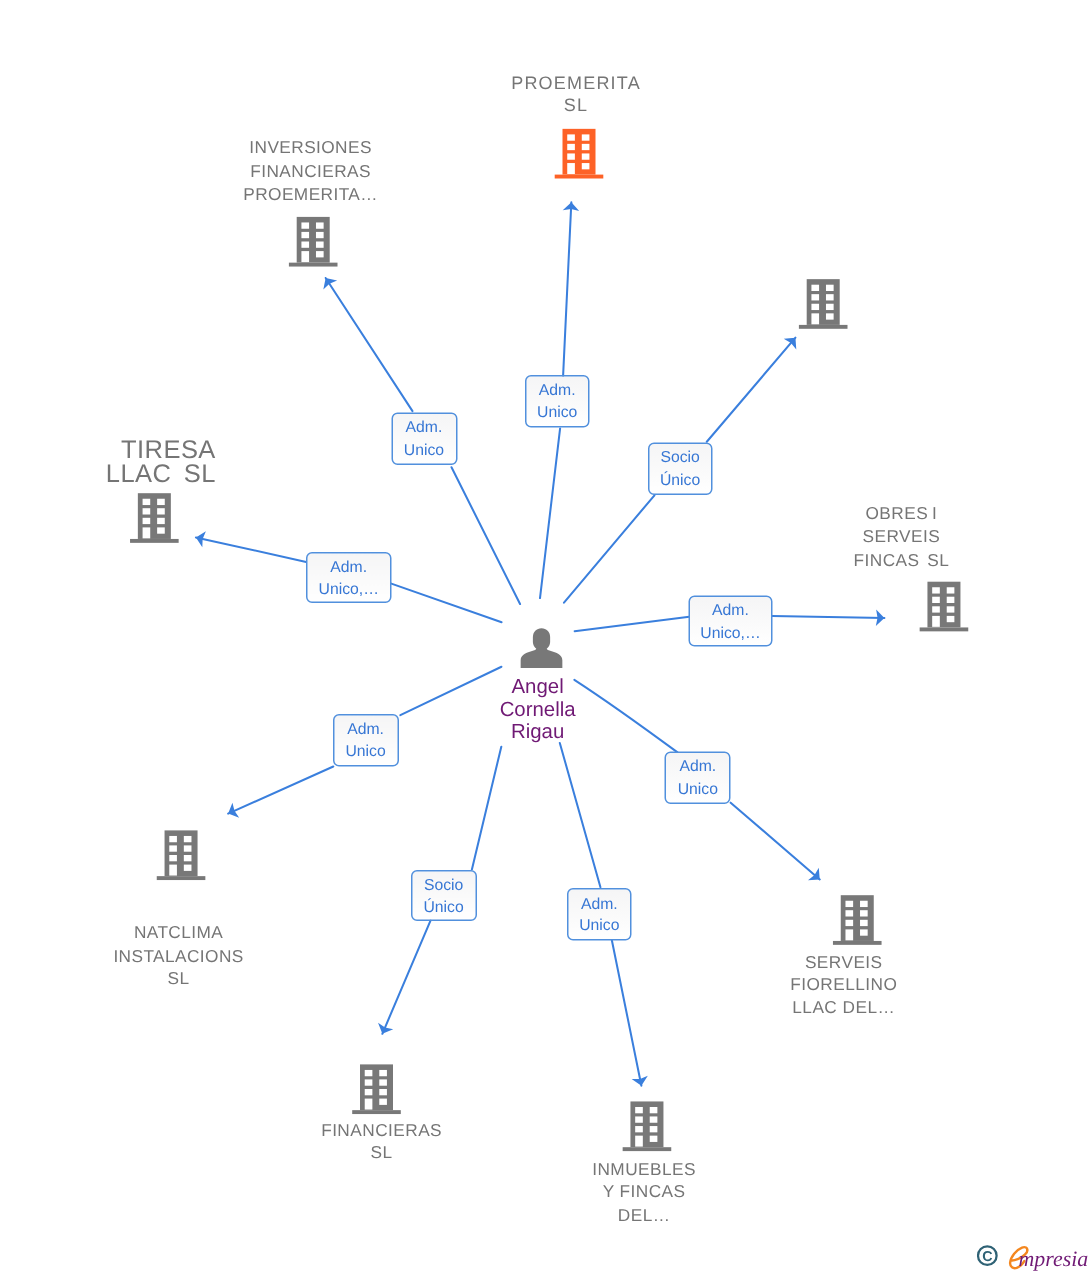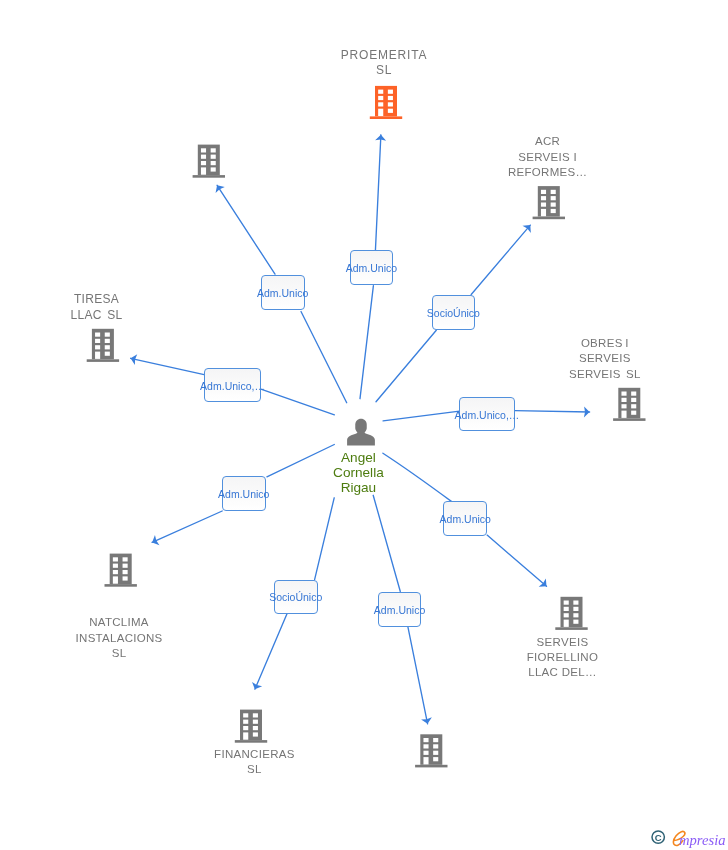--- a/index.html
+++ b/index.html
@@ -4,25 +4,25 @@
 <title>Empresia relationship graph</title>
 <style>
   html,body{margin:0;padding:0;background:#ffffff;}
   body{width:728px;height:850px;font-family:"Liberation Sans",sans-serif;overflow:hidden;position:relative;}
   #stage{position:absolute;left:0;top:0;width:728px;height:750px;}
   svg.layer{position:absolute;left:0;top:0;width:728px;height:850px;overflow:visible;}
   #labels{position:absolute;left:0;top:0;width:728px;height:850px;
       -webkit-font-smoothing:antialiased;transform:translateZ(0);}
   .nlabel{position:absolute;text-align:center;color:#757575;font-size:11.5px;line-height:15.4px;
       letter-spacing:.25px;white-space:pre;}
-  .cname{position:absolute;text-align:center;color:#4d7c0f;font-size:13.6px;line-height:15.4px;
+  .cname{position:absolute;text-align:center;color:#701a75;font-size:13.6px;line-height:15.4px;
       white-space:nowrap;}
   .elabel{position:absolute;box-sizing:border-box;border:1.5px solid #5190dd;border-radius:4px;
       background:linear-gradient(#f5f5f6,#fbfbfb 62%,#ffffff);color:#3676d4;font-size:10.5px;
-      line-height:14.9px;text-align:center;display:flex;flex-direction:row;justify-content:center;
+      line-height:14.9px;text-align:center;display:flex;flex-direction:column;justify-content:center;
       align-items:center;padding-top:1.6px;}
   .elabel span{display:block;white-space:pre;}
   #logo{position:absolute;display:flex;align-items:center;}
 </style>
 </head>
 <body>
 
 <div id="stage">
   <svg class="layer" id="edges" viewBox="0 0 728 850">
       <path d="M 360 398.7 L 373.4 285.6" fill="none" stroke="#3a7fdd" stroke-width="1.35" stroke-linecap="round"></path>
@@ -184,63 +184,64 @@
         <path fill="#787878" d="M 0 -13.0 C 3.3 -13.0 5.75 -10.45 5.75 -7.15 L 5.75 -4.0 C 5.75 -0.55 3.05 1.85 0 1.85 C -3.05 1.85 -5.75 -0.55 -5.75 -4.0 L -5.75 -7.15 C -5.75 -10.45 -3.3 -13.0 0 -13.0 Z"></path>
         <path fill="#787878" d="M 3.1 -1.2 C 3.1 0.6 3.6 1.35 5.3 1.9 C 9.3 3.1 13.9 4.4 13.9 8.3 L 13.9 13.6 L -13.9 13.6 L -13.9 8.3 C -13.9 4.4 -9.3 3.1 -5.3 1.9 C -3.6 1.35 -3.1 0.6 -3.1 -1.2 Z"></path>
       </g>
     </svg>
   <div id="labels">
       <div class="nlabel" style="font-size: 12px; letter-spacing: 0.8px; left: 340.8px; top: 47.8px;"><span>PROEMERITA</span><br><span>SL</span></div>
       <div class="elabel" style="left: 349.5px; top: 250.2px; width: 43.9px; height: 34.6px;">
         <span>Adm.</span>
         <span>Unico</span>
       </div>
+      <div class="nlabel" style="font-size: 11.5px; letter-spacing: 0.28px; left: 162.2px; top: 92.3px;"><span>INVERSIONES</span><br><span>FINANCIERAS</span><br><span>PROEMERITA…</span></div>
       <div class="elabel" style="left: 260.6px; top: 275.3px; width: 44.1px; height: 34.6px;">
         <span>Adm.</span>
         <span>Unico</span>
       </div>
-      <div class="nlabel" style="font-size: 11.5px; letter-spacing: 0.3px; left: 507.9px; top: 134.3px;"><span>ACR</span><br><span>SERVEIS I</span><br><span>REFORMES…</span></div>
       <div class="elabel" style="left: 431.5px; top: 295.3px; width: 43.8px; height: 34.6px;">
         <span>Socio</span>
         <span>Único</span>
       </div>
-      <div class="nlabel" style="font-size: 12px; letter-spacing: 0.3px; word-spacing: -0.9px; left: 70.5px; top: 292.3px;"><span>TIRESA</span><br><span>LLAC  SL</span></div>
+      <div class="nlabel" style="font-size: 17px; letter-spacing: 0.3px; word-spacing: -0.9px; left: 70.5px; top: 292.3px; text-align: right;"><span>TIRESA</span><br><span>LLAC  SL</span></div>
       <div class="elabel" style="left: 204.1px; top: 367.9px; width: 56.8px; height: 34.6px;">
         <span>Adm.</span>
         <span>Unico,…</span>
       </div>
-      <div class="nlabel" style="font-size: 11.5px; letter-spacing: 0.3px; word-spacing: -0.9px; left: 569px; top: 335.8px;"><span>OBRES I</span><br><span>SERVEIS</span><br><span>SERVEIS  SL</span></div>
+      <div class="nlabel" style="font-size: 11.5px; letter-spacing: 0.3px; word-spacing: -0.9px; left: 569px; top: 335.8px;"><span>OBRES I</span><br><span>SERVEIS</span><br><span>FINCAS  SL</span></div>
       <div class="elabel" style="left: 458.7px; top: 396.9px; width: 56.6px; height: 34.6px;">
         <span>Adm.</span>
         <span>Unico,…</span>
       </div>
       <div class="nlabel" style="font-size: 11.5px; letter-spacing: 0.28px; left: 75.6px; top: 591.2px; margin-top: 24px;"><span>NATCLIMA</span><br><span>INSTALACIONS</span><br><span>SL</span></div>
       <div class="elabel" style="left: 221.6px; top: 476.1px; width: 44.3px; height: 34.6px;">
         <span>Adm.</span>
         <span>Unico</span>
       </div>
       <div class="nlabel" style="font-size: 11.5px; letter-spacing: 0.3px; left: 526.8px; top: 634.5px;"><span>SERVEIS</span><br><span>FIORELLINO</span><br><span>LLAC DEL…</span></div>
       <div class="elabel" style="left: 443.3px; top: 501.2px; width: 43.9px; height: 34.6px;">
         <span>Adm.</span>
         <span>Unico</span>
       </div>
       <div class="nlabel" style="font-size: 11.5px; letter-spacing: 0.3px; left: 214.1px; top: 746.8px;"><span>FINANCIERAS</span><br><span>SL</span></div>
       <div class="elabel" style="left: 273.7px; top: 579.8px; width: 44.1px; height: 34.6px;">
         <span>Socio</span>
         <span>Único</span>
       </div>
+      <div class="nlabel" style="font-size: 11.5px; letter-spacing: 0.3px; left: 394.8px; top: 772.9px;"><span>INMUEBLES</span><br><span>Y FINCAS</span><br><span>DEL…</span></div>
       <div class="elabel" style="left: 377.6px; top: 592.4px; width: 43.9px; height: 34.6px;">
         <span>Adm.</span>
         <span>Unico</span>
       </div>
       <div class="cname" style="left: 333.1px; top: 449.6px;"><span>Angel</span><br><span>Cornella</span><br><span>Rigau</span></div>
     </div>
   <div id="logo" style="left: 651px; top: 828px;">
       <svg width="15" height="16" viewBox="0 0 15 16" style="display:block">
         <circle cx="7.2" cy="8.1" r="6.2" fill="none" stroke="#2f6275" stroke-width="1.5"></circle>
         <text x="7.2" y="11.6" text-anchor="middle" font-family="Liberation Sans, sans-serif" font-weight="bold" font-size="9.5" fill="#2f6275">C</text>
       </svg>
       <svg width="15" height="17" viewBox="0 0 14 16" style="display:block;margin-left:5px;position:relative;top:1.5px">
         <path fill="none" stroke="#f4871f" stroke-width="1.5" stroke-linecap="round" d="M12.9 3.7 C13.3 1.6 11.6 0.9 9.7 1.6 C6.3 2.9 2.4 7.3 2.2 11.2 C2.05 13.7 4.1 15.1 6.4 14.3 C8.4 13.6 10.2 11.7 11.1 10.1 M2.5 9.9 C5.5 9.7 9.4 8.0 11.6 5.9 C12.8 4.8 13.3 3.4 12.9 2.4"></path>
       </svg>
-      <span style="margin-left:-7px;font-family:'Liberation Serif',serif;font-style:italic;font-size:14.6px;color:#8b5cf6;line-height:1;position:relative;top:3.5px">mpresia</span>
+      <span style="margin-left:-7px;font-family:'Liberation Serif',serif;font-style:italic;font-size:14.6px;color:#701a75;line-height:1;position:relative;top:3.5px">mpresia</span>
     </div>
 </div>
 
 </body></html>

